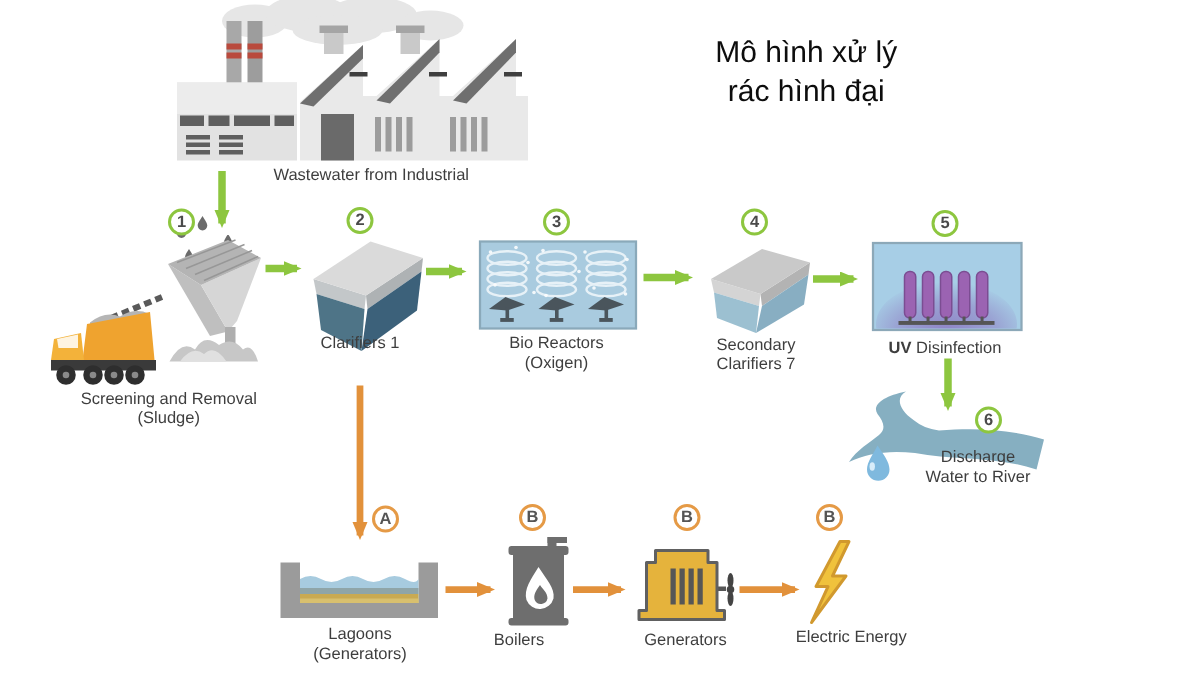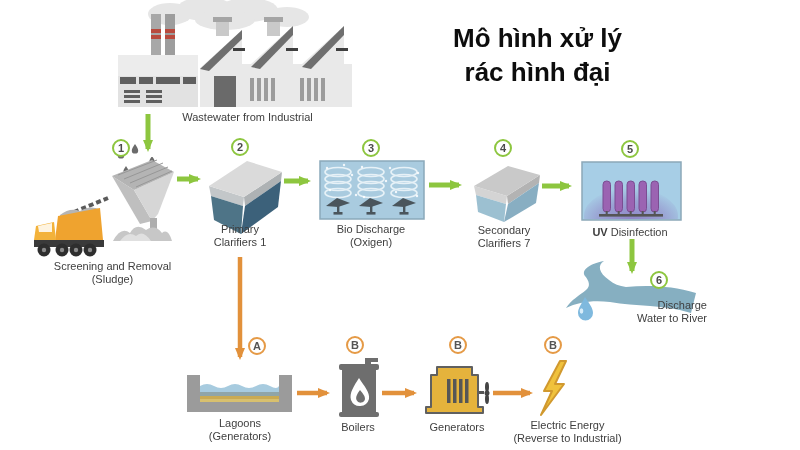--- a/index.html
+++ b/index.html
@@ -1,23 +1,23 @@
 <!DOCTYPE html>
 <html><head>
 <meta charset="utf-8">
 <style>
   html,body{margin:0;padding:0;background:#fff;}
   .stage{position:relative;width:800px;height:450px;background:#fff;
          font-family:"Liberation Sans",sans-serif;overflow:hidden;}
   .stage svg{position:absolute;left:0;top:0;}
   .title{position:absolute;left:405px;top:22px;width:265px;text-align:center;
-         font-size:26px;line-height:1.3;font-weight:700;color:#0d0d0d;}
+         font-size:20px;line-height:1.3;font-weight:400;color:#0d0d0d;}
   .lbl{position:absolute;font-size:11px;line-height:1.2;color:#3e3e3e;text-align:center;}
   .lbl .b{font-weight:700;}
-  .left{text-align:right;}
+  .left{text-align:center;}
   .badge{position:absolute;width:18px;height:18px;box-sizing:border-box;border-radius:50%;
          background:#fff;display:flex;align-items:center;justify-content:center;
          font-size:11px;font-weight:700;color:#4a4a4a;}
   .badge.g{border:2px solid #8dc63f;}
   .badge.o{border:2px solid #e59a46;color:#555;}
 </style>
 </head>
 <body>
 
 <div class="stage">
@@ -302,44 +302,42 @@
 <div class="badge o" style="left:248px;top:337px">A</div>
 <div class="badge o" style="left:346px;top:336px">B</div>
 <div class="badge o" style="left:449px;top:336px">B</div>
 <div class="badge o" style="left:544px;top:336px">B</div>
 
 <div class="lbl" style="left:30px;top:260px;width:165px">
   <div>Screening and Removal</div>
   <div>(Sludge)</div>
 </div>
 <div class="lbl" style="left:190px;top:223px;width:100px">
-  <div>Primary</div>
   <div>Clarifiers 1</div>
 </div>
 <div class="lbl" style="left:321px;top:223px;width:100px">
-  <div>Bio Discharge</div>
+  <div>Bio Reactors</div>
   <div>(Oxigen)</div>
 </div>
 <div class="lbl" style="left:454px;top:224px;width:100px">
   <div>Secondary</div>
   <div>Clarifiers 7</div>
 </div>
 <div class="lbl" style="left:580px;top:226px;width:100px">
   <span class="b">UV</span>
   <span>Disinfection</span>
 </div>
 <div class="lbl left" style="left:597px;top:299px;width:110px">
   <div>Discharge</div>
   <div>Water to River</div>
 </div>
 
 <div class="lbl" style="left:190px;top:417px;width:100px">
   <div>Lagoons</div>
   <div>(Generators)</div>
 </div>
-<div class="lbl" style="left:318px;top:421px;width:80px">Boilers</div>
+<div class="lbl" style="left:306px;top:421px;width:80px">Boilers</div>
 <div class="lbl" style="left:417px;top:421px;width:80px">Generators</div>
 <div class="lbl" style="left:500px;top:419px;width:135px">
   <div>Electric Energy</div>
-  <div>(Reverse to Industrial)</div>
 </div>
 
 </div>
 
 </body></html>

